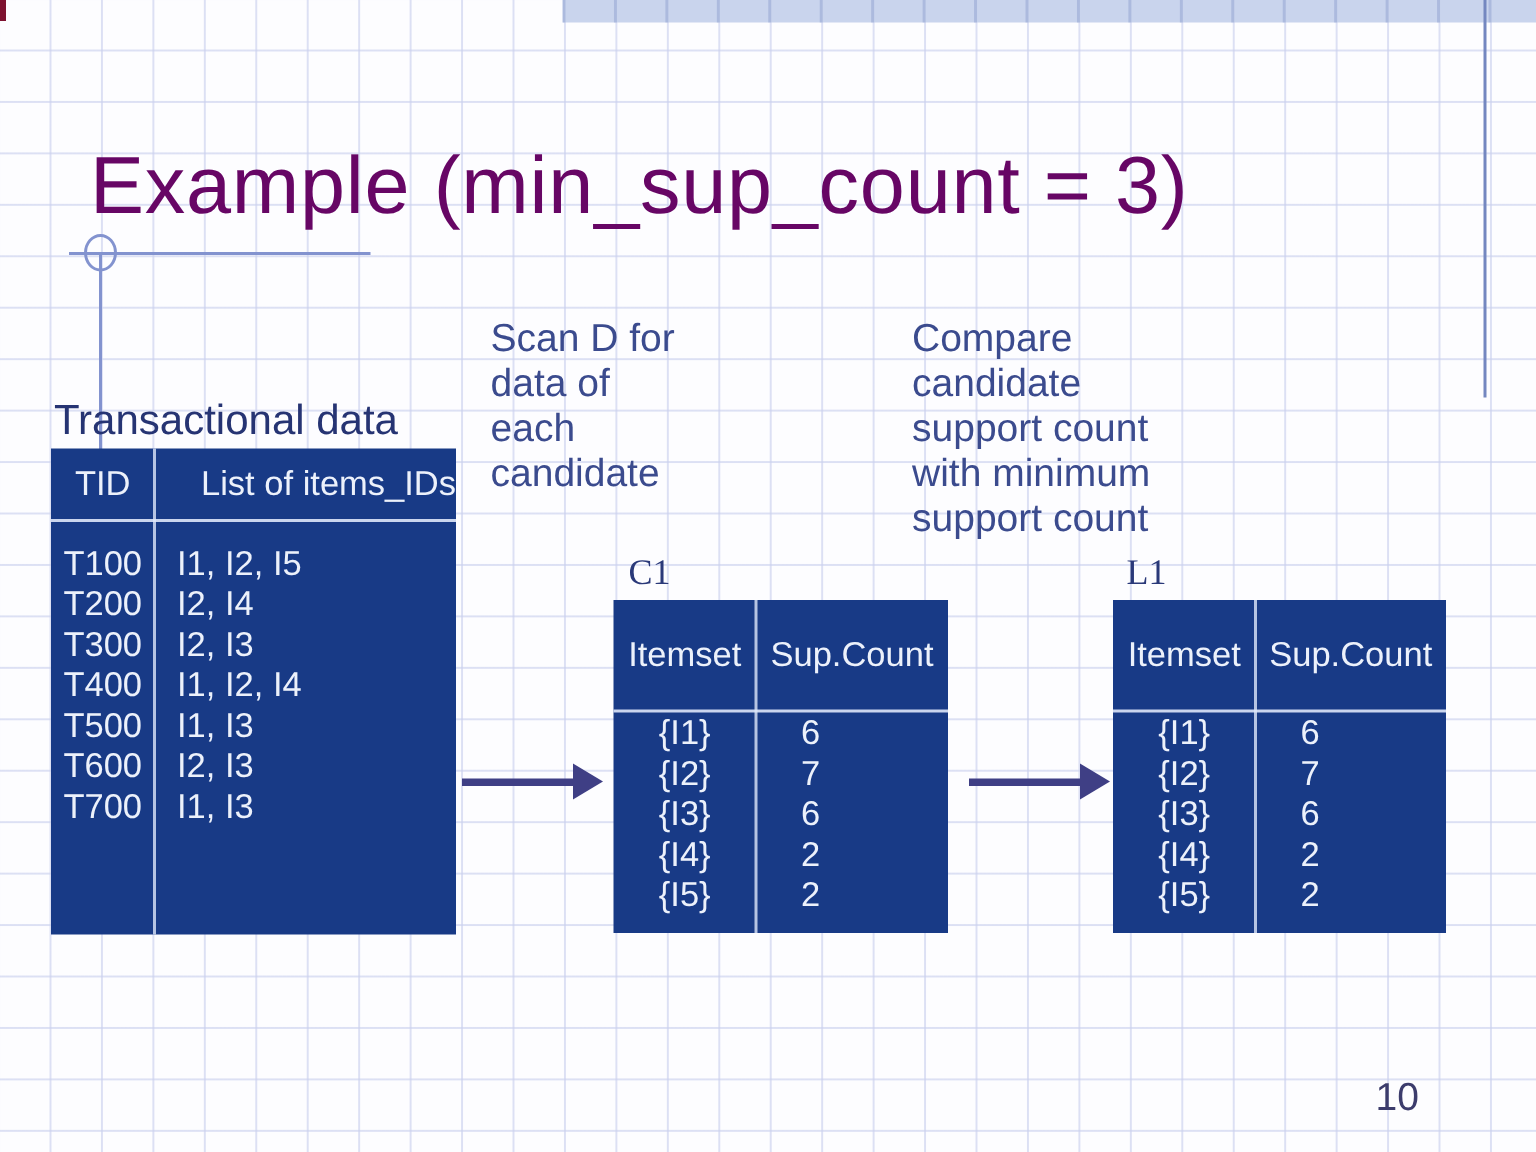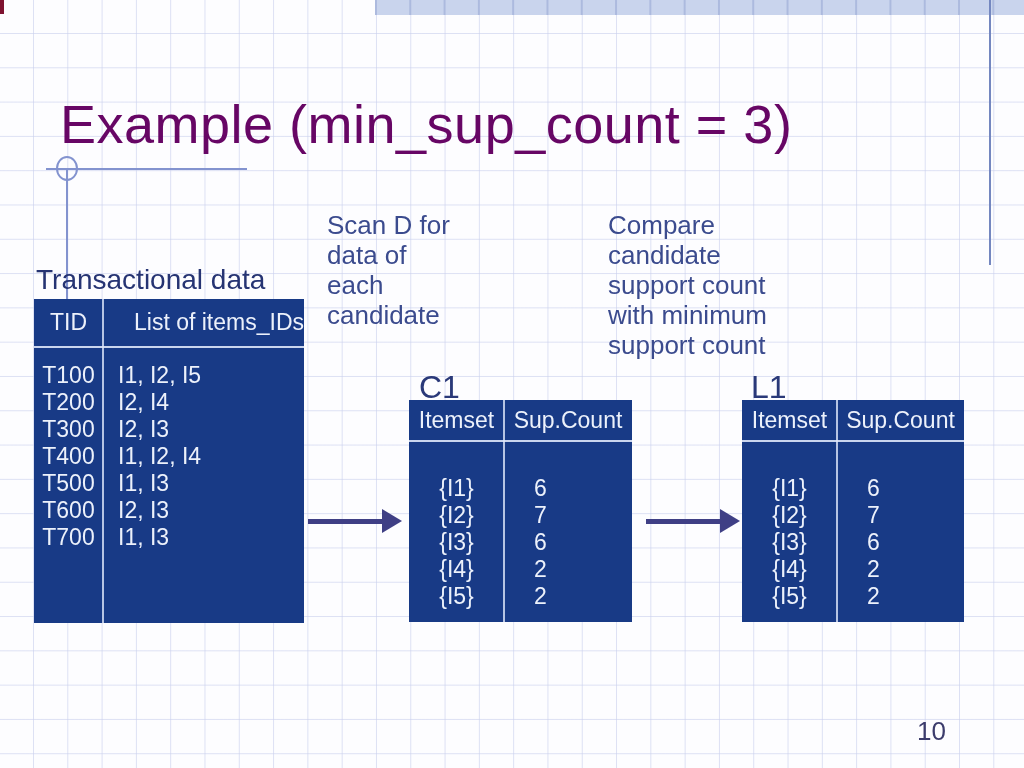--- a/index.html
+++ b/index.html
@@ -30,21 +30,21 @@
     position:absolute; left:56px; top:156px; width:22px; height:25px;
     border:2px solid #8393CF; border-radius:50%; box-sizing:border-box; background:transparent;
   }
   .deco-vline { position:absolute; left:66px; top:168px; width:2px; height:132px; background:#8393CF; }
   .right-vline { position:absolute; left:989px; top:0; width:2px; height:265px; background:#7487C0; }
 
   .trans-label { position:absolute; left:36px; top:264px; font-size:28px; color:#263473; }
   .annotation { position:absolute; font-size:26px; line-height:30px; color:#3B4B8E; white-space:pre-line; }
   .annotation.scan { left:327px; top:210px; }
   .annotation.compare { left:608px; top:210px; }
-  .tbl-label { position:absolute; font-size:32px; color:#2A3979; }
+  .tbl-label { position:absolute; font-size:24px; color:#2A3979;font-family:Liberation Serif, serif; }
   .tbl-label.c1 { left:419px; top:369px; }
   .tbl-label.l1 { left:751px; top:369px; }
 
   .table { position:absolute; background:#183A86; color:#ECF1FB; }
   .table .thead { display:flex; align-items:center; border-bottom:2px solid rgba(222,231,250,0.9); box-sizing:border-box; }
   .table .th { font-size:23px; }
   .table .divider { position:absolute; top:0; bottom:0; width:2px; background:rgba(222,231,250,0.8); }
   .table .tbody { position:absolute; left:0; right:0; }
   .table .tr { display:flex; height:27px; line-height:27px; }
   .table .td { font-size:23px; }
@@ -54,21 +54,21 @@
   .trans-table .th.col1 { width:69px; text-align:center; }
   .trans-table .th.col2 { flex:1; text-align:right; }
   .trans-table .divider { left:68px; }
   .trans-table .tbody { top:63px; }
   .trans-table .td.col1 { width:69px; text-align:center; }
   .trans-table .td.col2 { padding-left:15px;text-align:center; }
 
   .itemset-table { top:400px; width:223px; height:222px; }
   .itemset-table.c1-table { left:409px; }
   .itemset-table.l1-table { left:742px; width:222px; }
-  .itemset-table .thead { height:42px; }
+  .itemset-table .thead { height:75px; }
   .itemset-table .th.col1 { width:95px; text-align:center; }
   .itemset-table .th.col2 { flex:1; text-align:center; }
   .itemset-table .divider { left:94px; }
   .itemset-table .tbody { top:75px; }
   .itemset-table .td.col1 { width:95px; text-align:center; }
   .itemset-table .td.col2 { padding-left:30px; }
 
   .arrow-shaft { position:absolute; height:5px; background:#3F3F85; }
   .arrow-head { position:absolute; width:0; height:0; border-top:12px solid transparent; border-bottom:12px solid transparent; border-left:20px solid #3F3F85; }
   .arrow1 .arrow-shaft { left:308px; top:519px; width:76px; }

